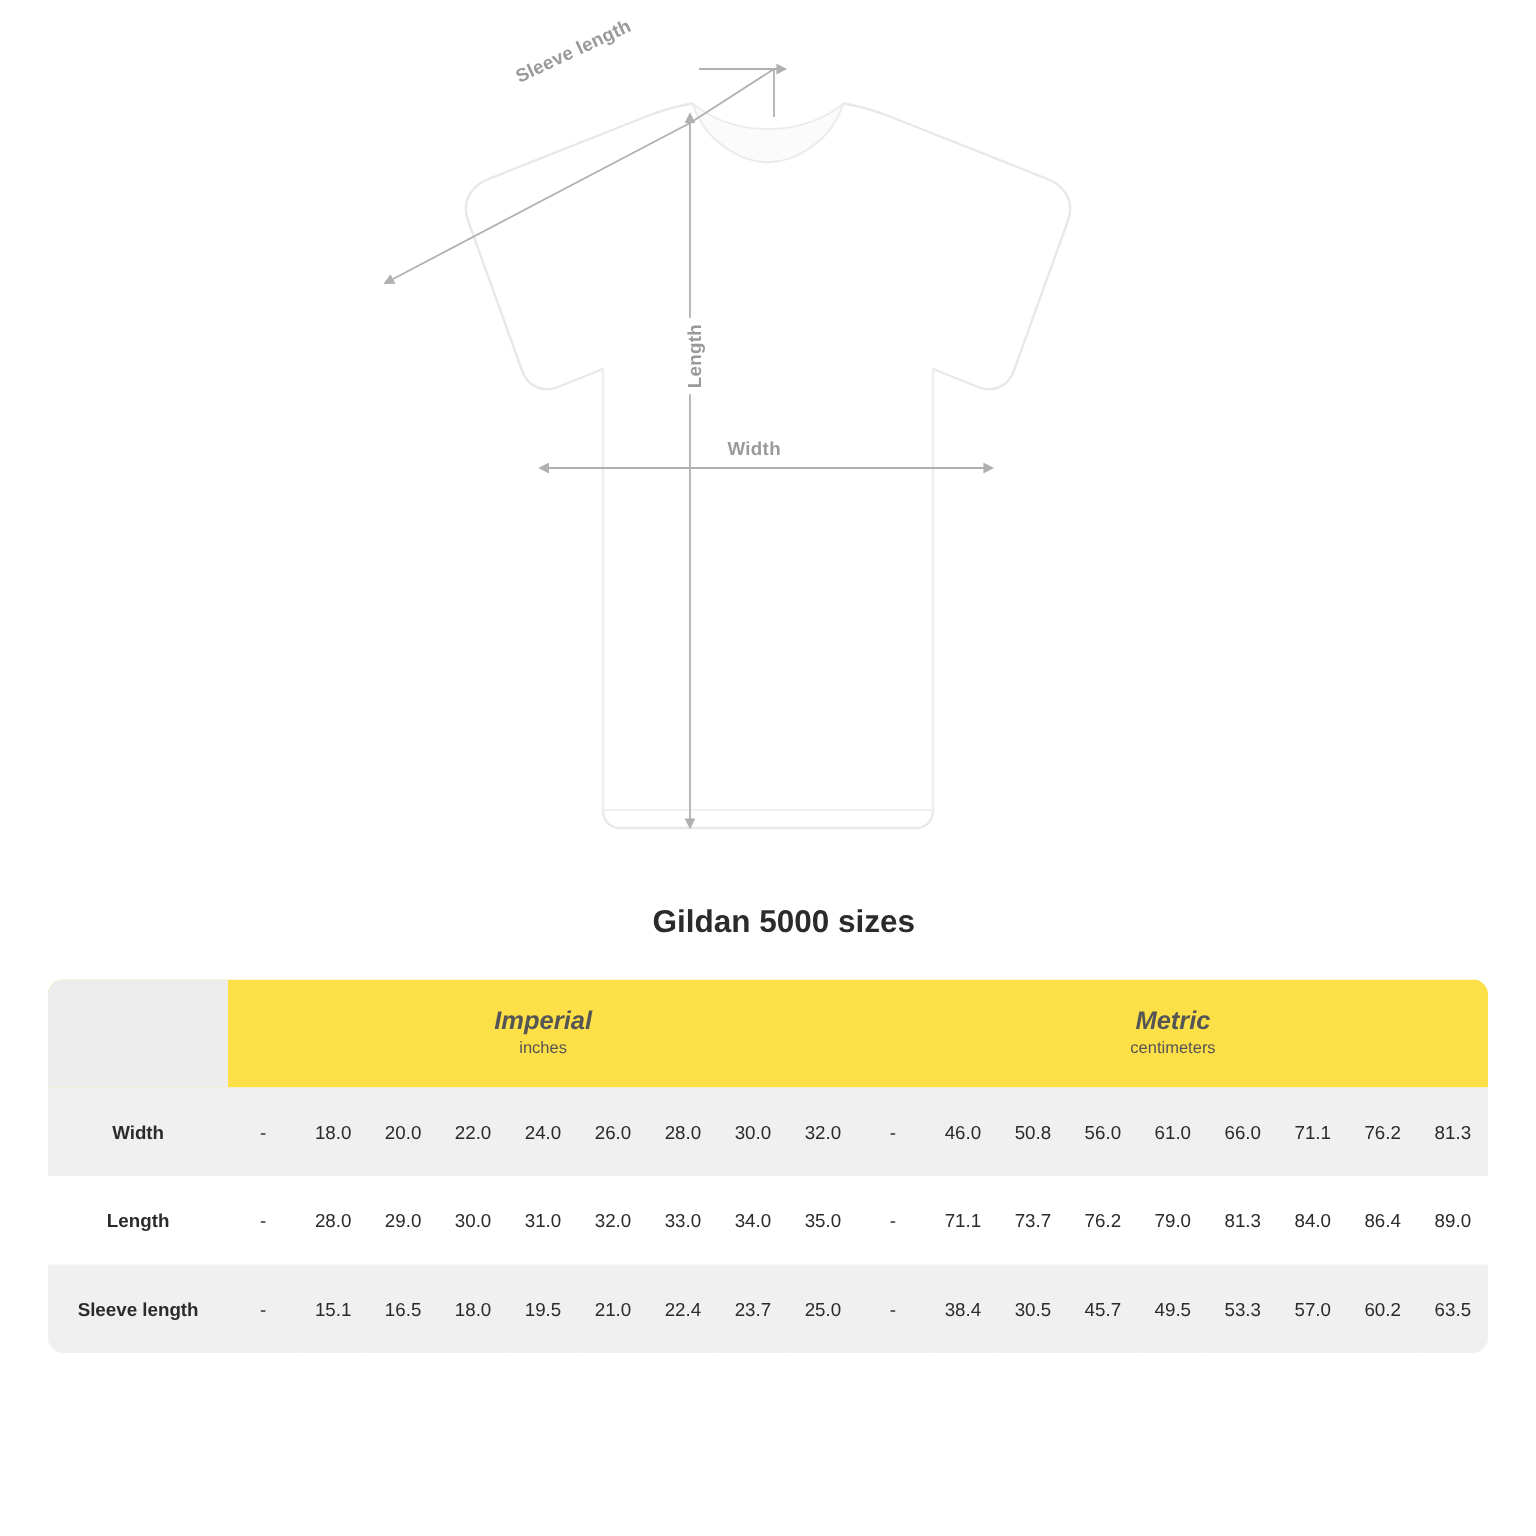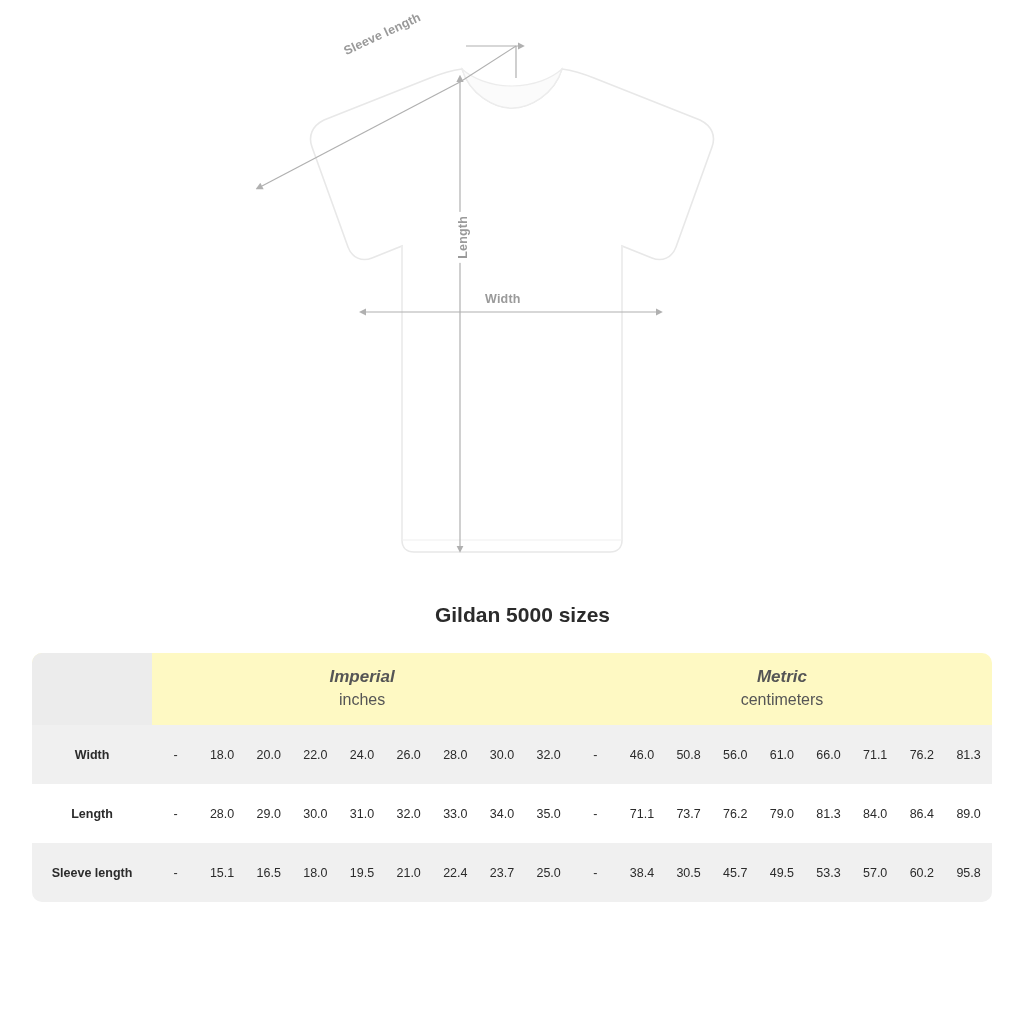--- a/index.html
+++ b/index.html
@@ -84,32 +84,32 @@
   table.size-chart td, table.size-chart th {
     text-align: center;
     font-size: 12.5px;
     color: #2b2b2b;
     border: none;
     padding: 0;
     height: 59px;
     vertical-align: middle;
   }
   .unit-head {
-    background: #fef9c3;
+    background: #fde047;
     height: 72px;
   }
   .unit-head .unit-name {
     font-size: 17px;
     font-weight: bold;
     font-style: italic;
     color: #555555;
     line-height: 1.25;
   }
   .unit-head .unit-sub {
-    font-size: 16px;
+    font-size: 11px;
     color: #555555;
     font-style: normal;
     line-height: 1.5;
   }
   .row-head {
     background: #ffffff;
   }
   .row-head td {
     font-weight: bold;
     font-size: 12.5px;
@@ -288,19 +288,19 @@
           <td>23.7</td>
           <td>25.0</td>
           <td>-</td>
           <td>38.4</td>
           <td>30.5</td>
           <td>45.7</td>
           <td>49.5</td>
           <td>53.3</td>
           <td>57.0</td>
           <td>60.2</td>
-          <td>95.8</td>
+          <td>63.5</td>
         </tr>
       </tbody>
     </table>
   </div>
 
 </div>
 
 </body></html>

